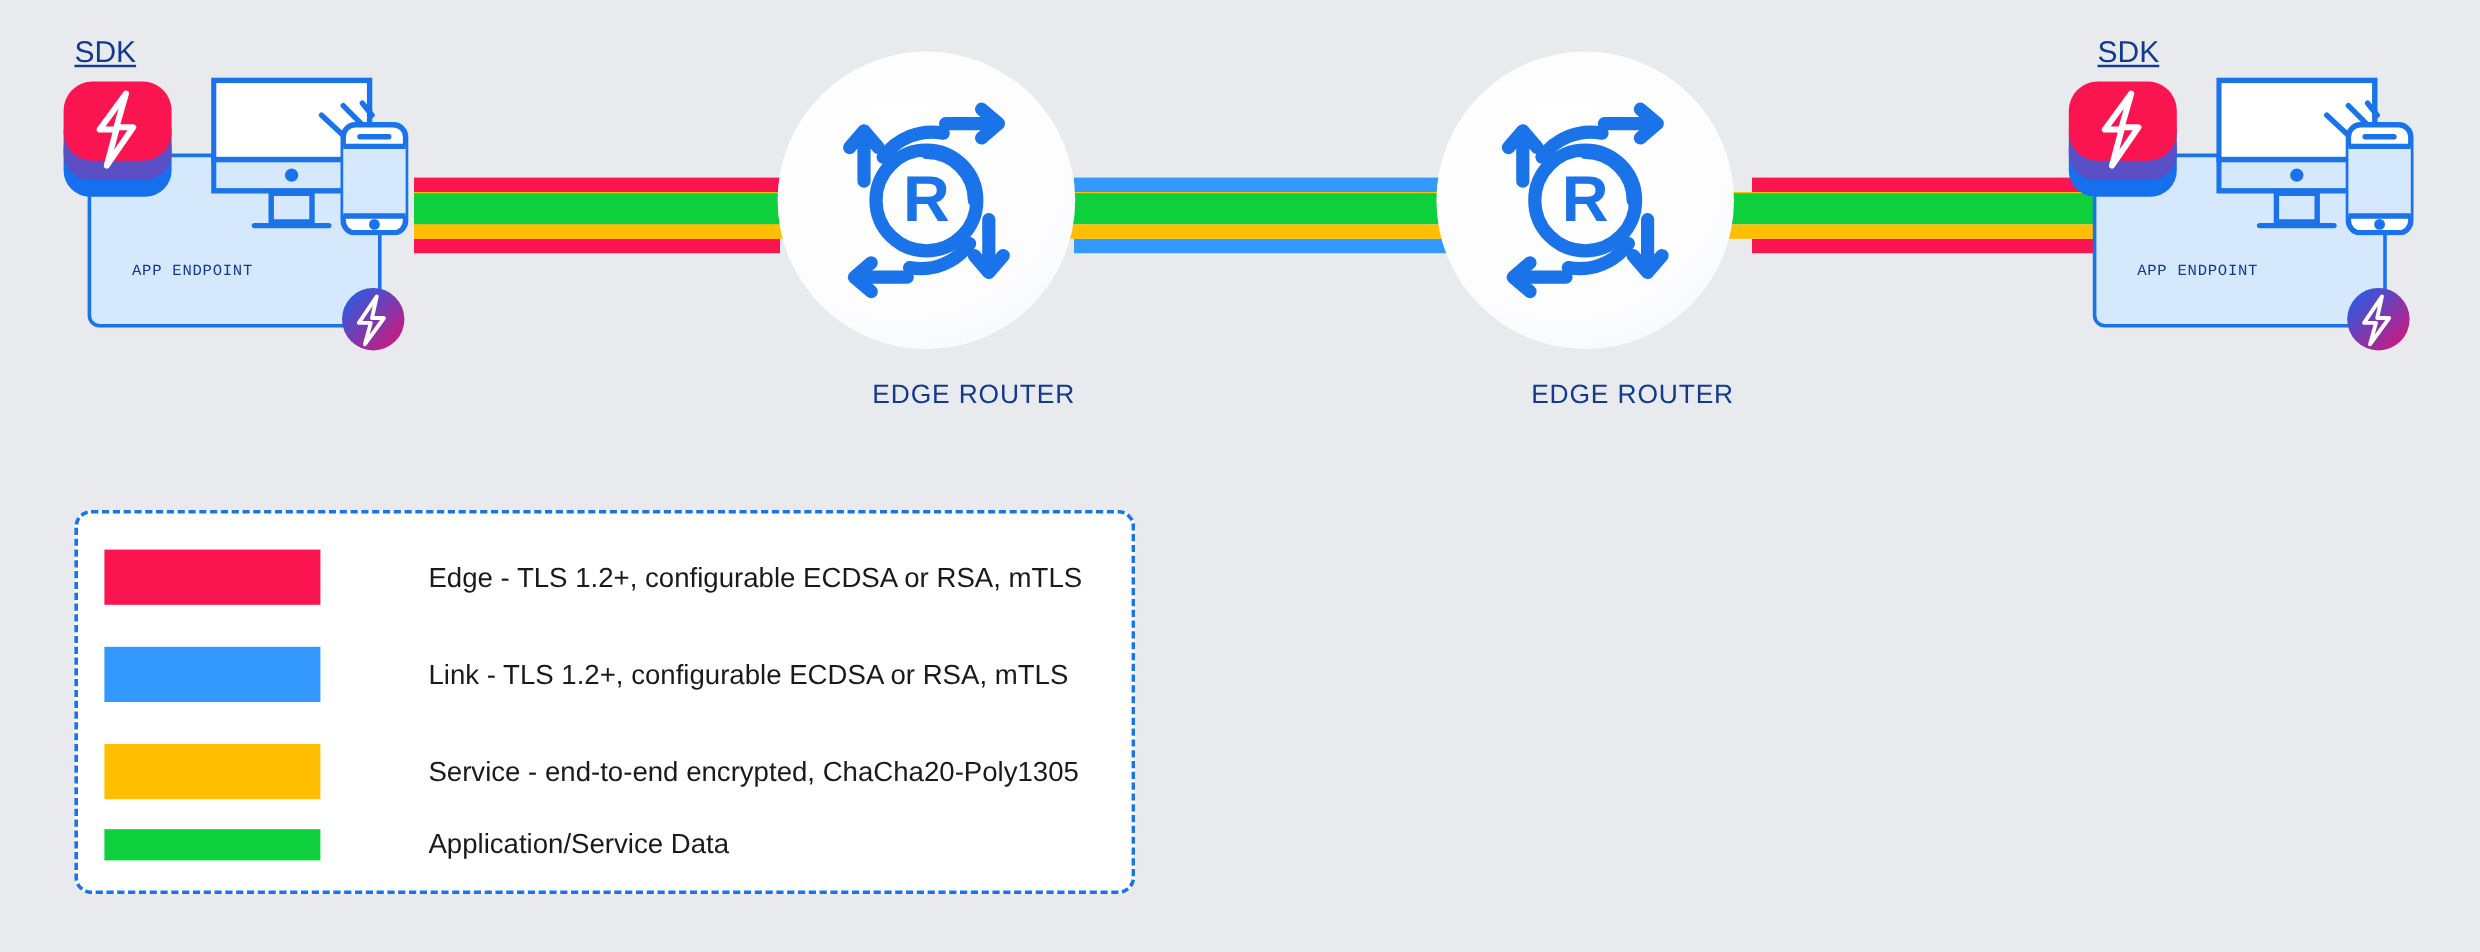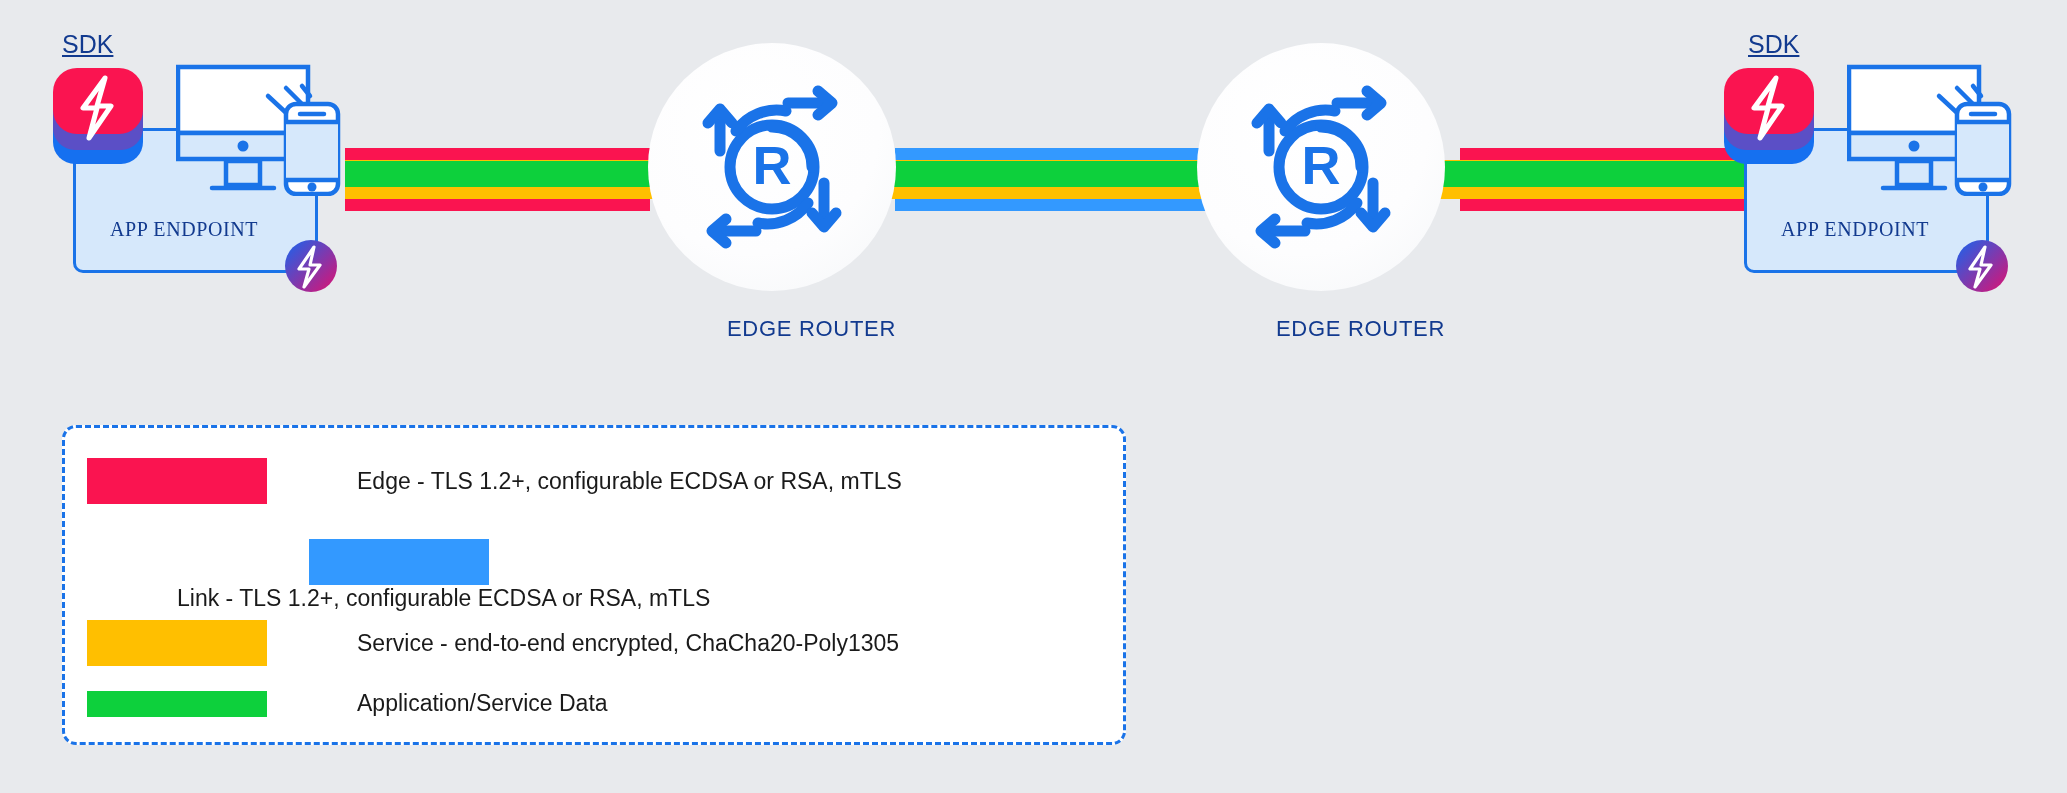--- a/index.html
+++ b/index.html
@@ -38,24 +38,24 @@
   .endpoint-box {
     position: absolute;
     background: #d6e8fb;
     border: 3px solid #1a73e8;
     border-radius: 10px;
     box-sizing: border-box;
   }
   .endpoint-label {
     position: absolute;
     color: #123a8f;
-    font-size: 20px;
+    font-size: 13px;
     letter-spacing: 0.6px;
     white-space: nowrap;
-    font-family: Liberation Serif, serif;
+    font-family: Liberation Mono, monospace;
   }
   .sdk-label {
     position: absolute;
     color: #123a8f;
     font-size: 25px;
     white-space: nowrap;
     font-family: "Liberation Sans", sans-serif;
     text-decoration: underline;
   }
   .router-label {
@@ -249,28 +249,28 @@
     <defs>
       <linearGradient id="gradR" x1="0%" y1="0%" x2="100%" y2="100%">
         <stop offset="0%" stop-color="#1565F0"></stop>
         <stop offset="100%" stop-color="#E01070"></stop>
       </linearGradient>
     </defs>
     <circle cx="28" cy="28" r="26" fill="url(#gradR)"></circle>
     <path d="M31 9 L16 31 h10 l-5 18 16 -22 h-10 z" fill="none" stroke="#ffffff" stroke-width="3.2" stroke-linejoin="round"></path>
   </svg>
 
-  <div id="legend" style="left:62px; top:425px; width:1064px; height:320px;">
+  <div id="legend" style="left:62px; top:425px; width:884px; height:320px;">
 
     <div class="legend-row" style="top:30px;">
       <div class="legend-swatch" style="background:#FA1450;"></div>
       <div class="legend-text">Edge - TLS 1.2+, configurable ECDSA or RSA, mTLS</div>
     </div>
 
-    <div class="legend-row" style="top:111px;flex-direction:column;">
+    <div class="legend-row" style="top:111px;">
       <div class="legend-swatch" style="background:#3399FF;"></div>
       <div class="legend-text">Link - TLS 1.2+, configurable ECDSA or RSA, mTLS</div>
     </div>
 
     <div class="legend-row" style="top:192px;text-align:right;">
       <div class="legend-swatch" style="background:#FFBF00;"></div>
       <div class="legend-text">Service - end-to-end encrypted, ChaCha20-Poly1305</div>
     </div>
 
     <div class="legend-row" style="top:262px;">

